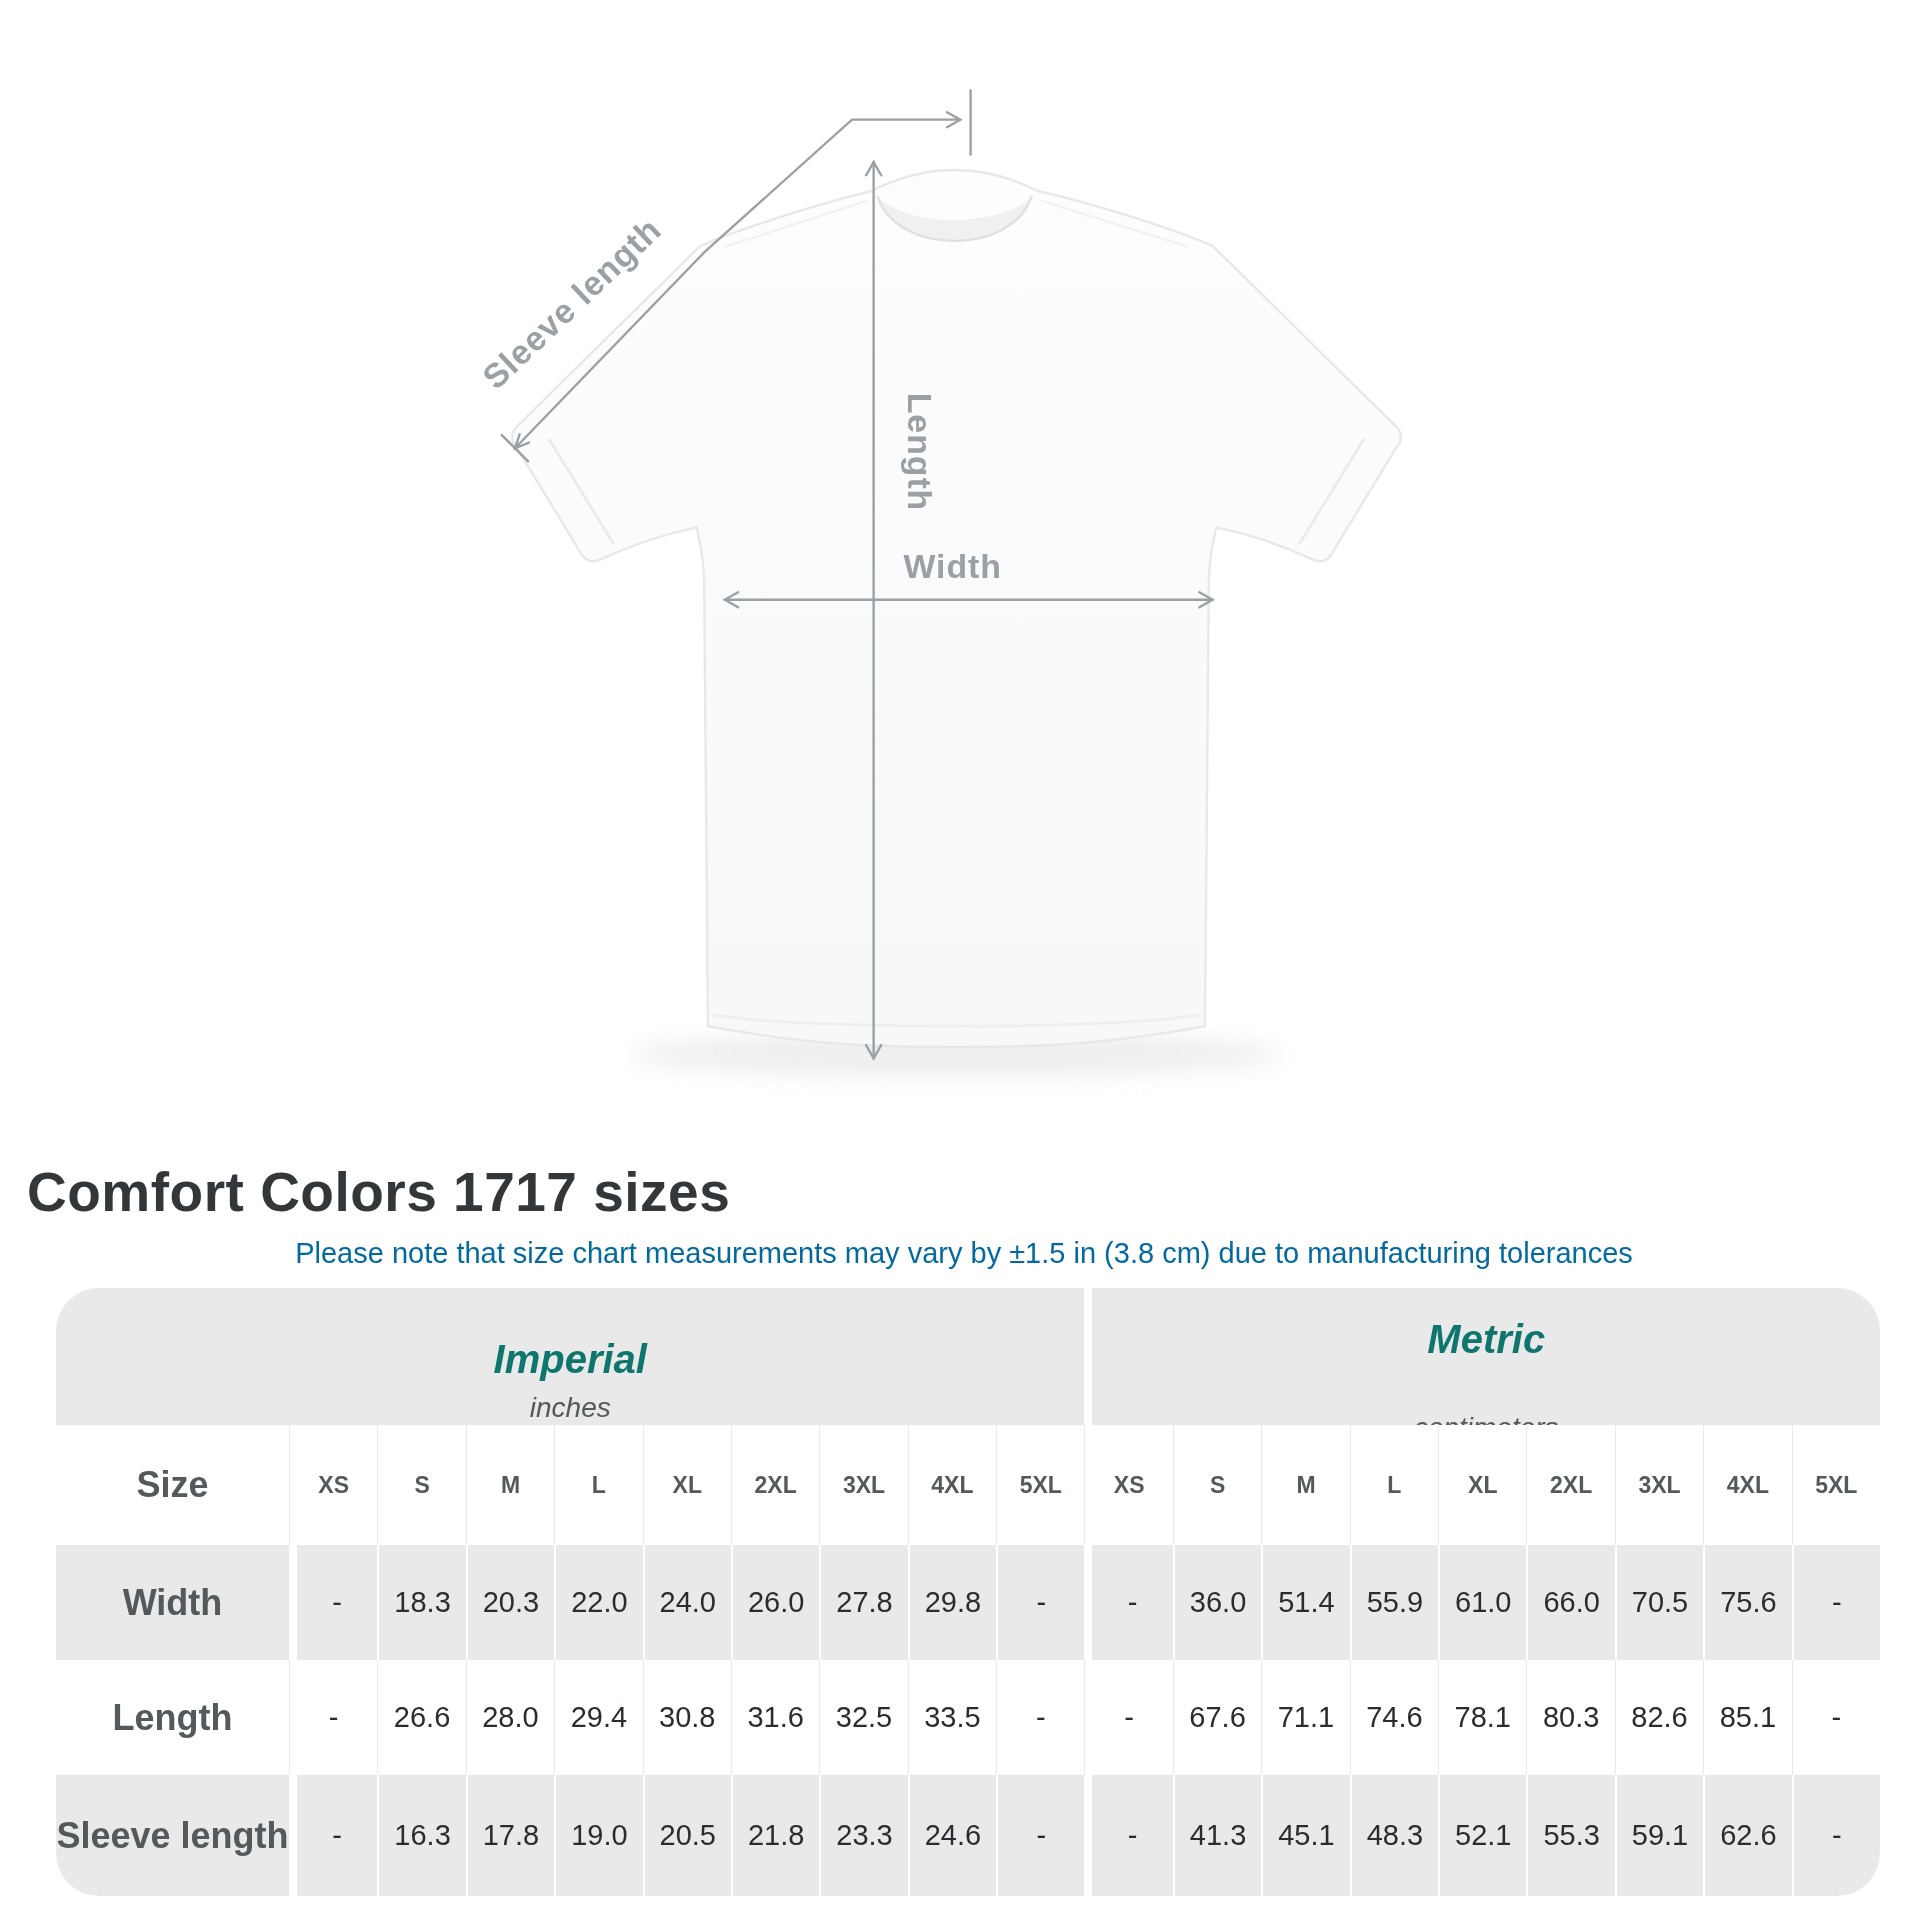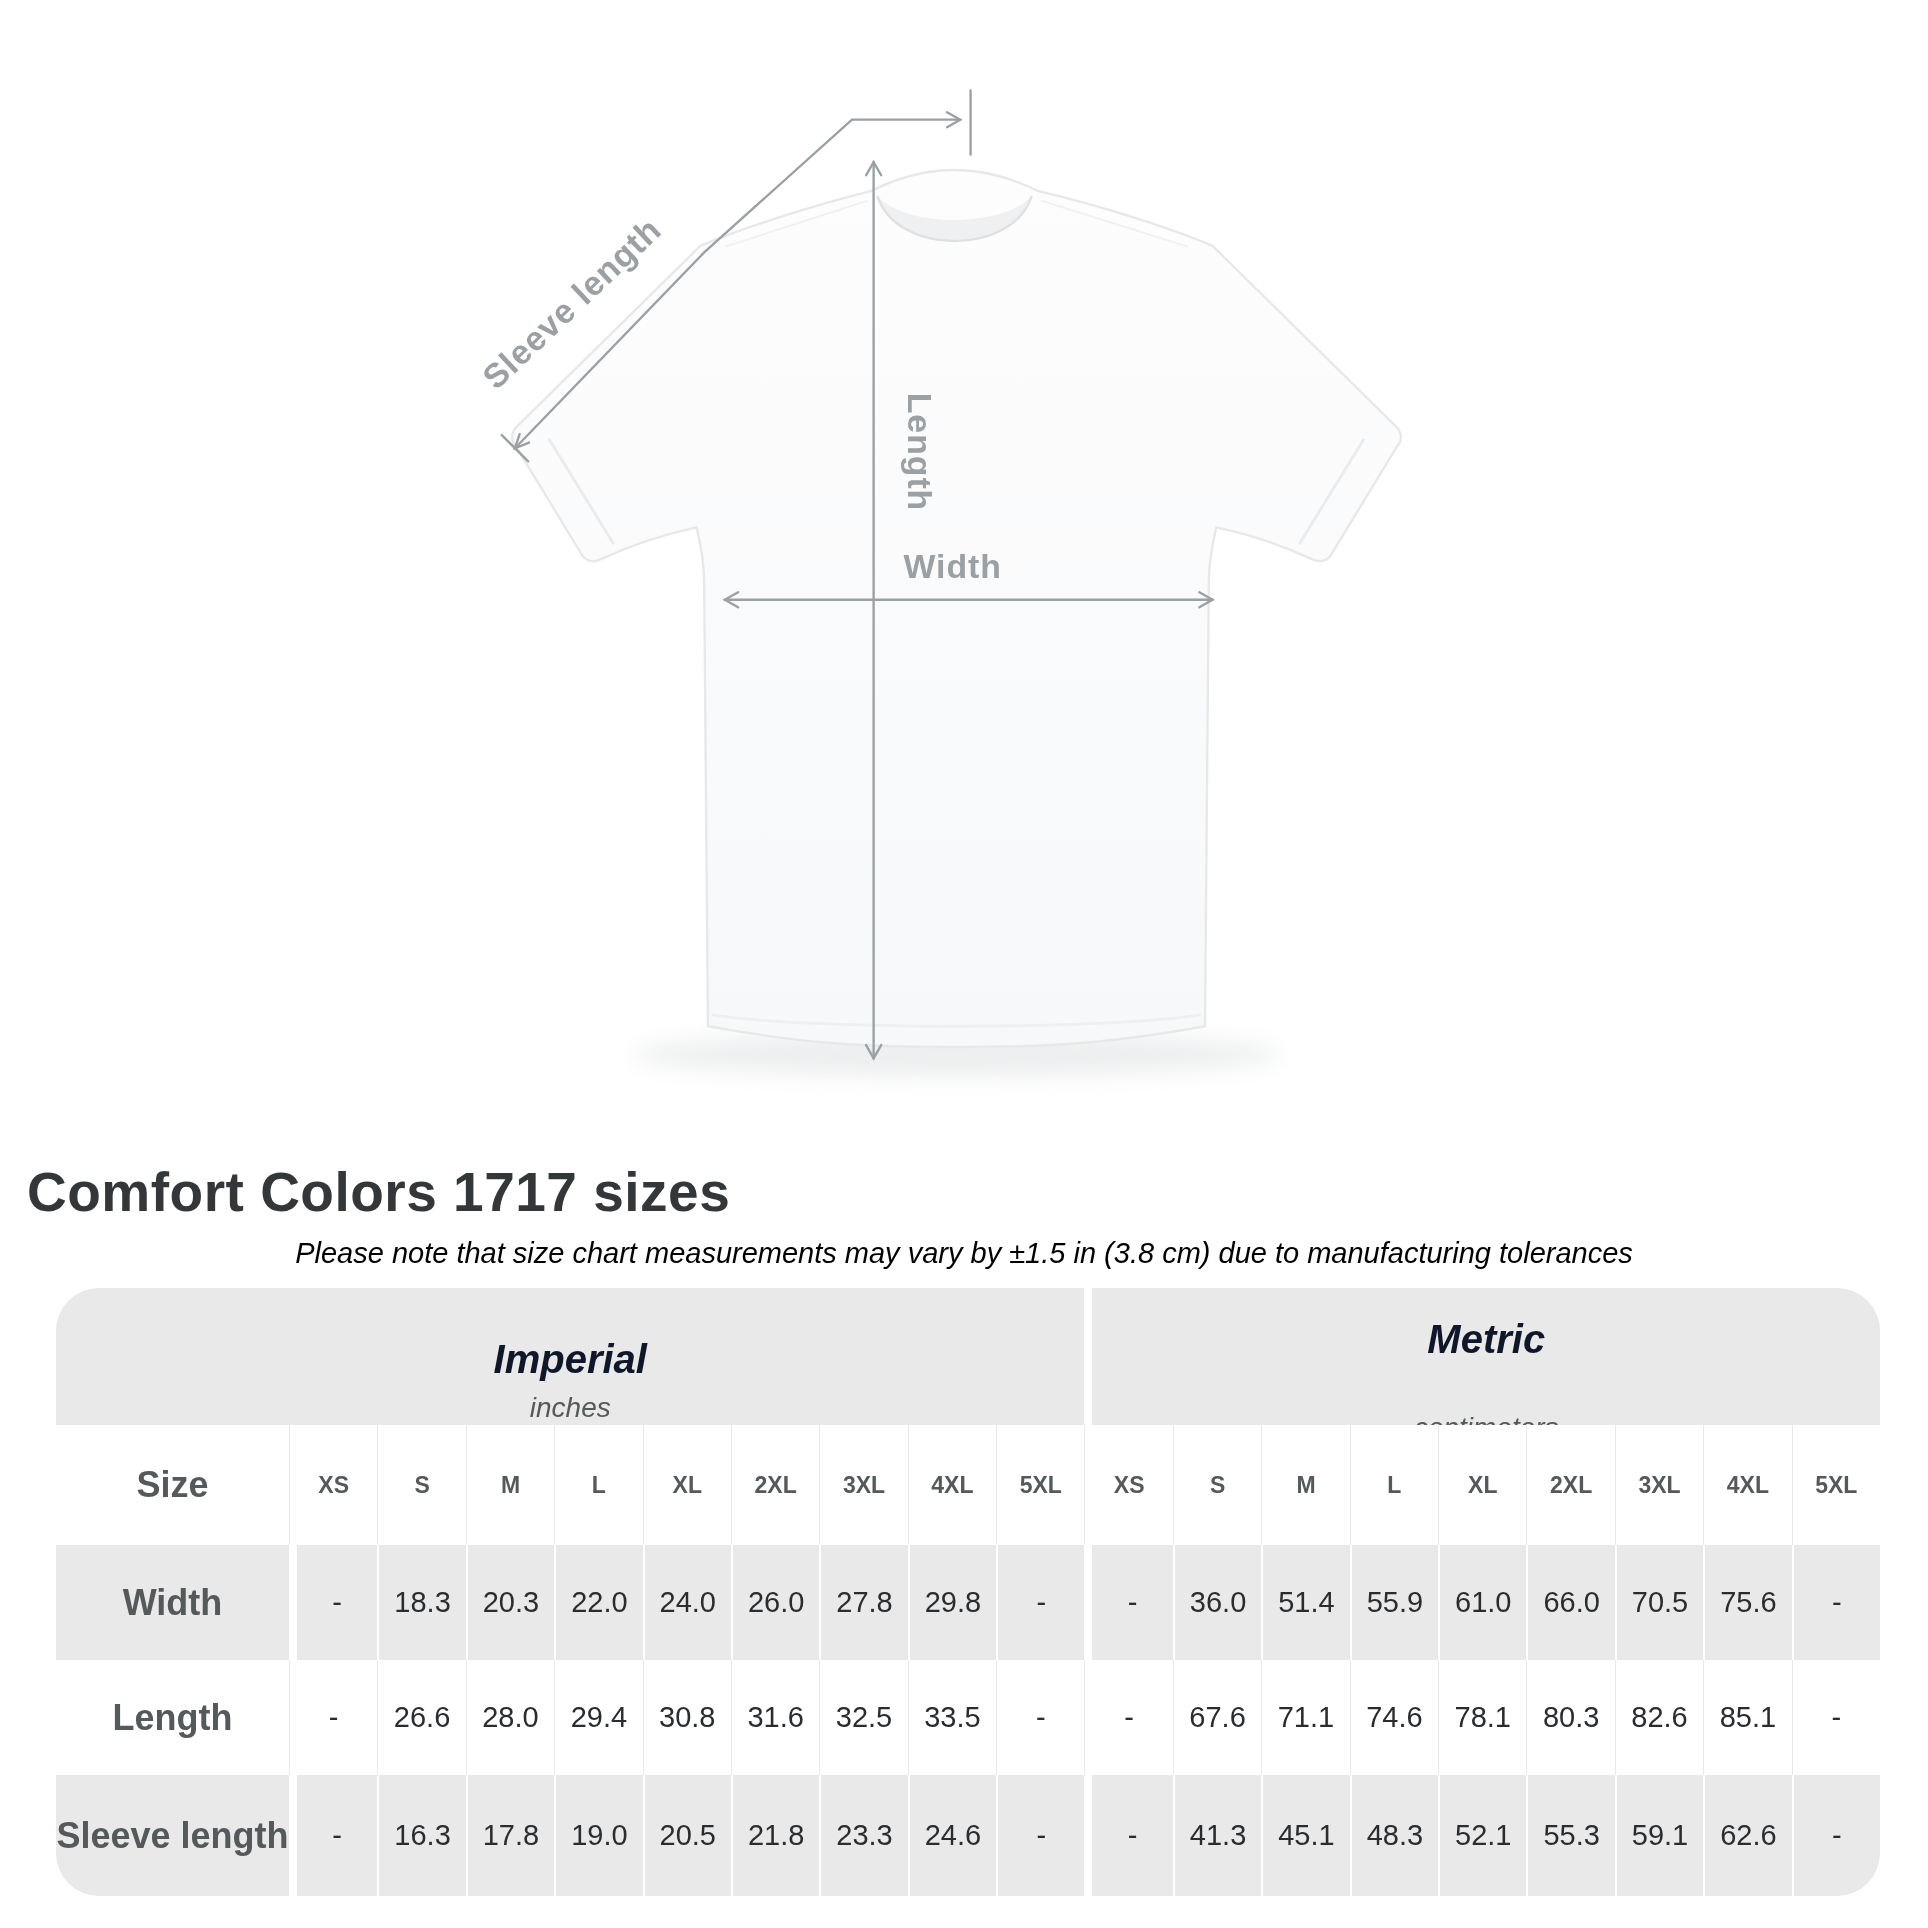--- a/index.html
+++ b/index.html
@@ -9,34 +9,34 @@
 
   
   .diagram-wrap { position:absolute; left:0; top:0; width:1928px; height:1177px; }
   .dim-label { font-family:"Liberation Sans", sans-serif; font-weight:700; font-size:36px;
                fill:#9aa0a4; letter-spacing:1px; }
 
   
   .page-title { position:absolute; left:0; top:1162px; width:1928px; text-align:left;
                 font-size:55px; line-height:60px; font-weight:700; color:#33373a; letter-spacing:0.5px;padding-left:27px; }
   .page-subtitle { position:absolute; left:0; top:1235px; width:1928px; text-align:center;
-                   font-size:29px; line-height:36px; font-style:italic; color:#000000; }
+                   font-size:29px; line-height:36px; color:#0369a1; }
 
   
   .size-table { position:absolute; left:56px; top:1288px; width:1824px;
                 display:grid; grid-template-columns:233px repeat(18, 1fr);
                 border-radius:43px; overflow:hidden; }
   .trow { display:contents; }
   .cell { display:flex; flex-direction:column; align-items:center; justify-content:center;
           box-sizing:border-box; text-align:center; }
 
   .trow-unit > .cell  { height:137px; background:#e9e9ea; }
   .u-left  { grid-column:1 / span 10; }
   .u-right { grid-column:11 / span 9; border-left:8.5px solid #ffffff;gap:40px; }
-  .unit-label { font-size:40px; font-weight:700; font-style:italic; color:#0f172a;margin-top:48px; }
+  .unit-label { font-size:40px; font-weight:700; font-style:italic; color:#0f766e;margin-top:48px; }
   .unit-sub   { margin-top:9.4px; font-size:28px; font-style:italic; color:#54595c; }
 
   .trow-size   > .cell { height:120px; background:#ffffff; border-left:1.9px solid #e8e9e9; }
   .trow-size   > .cell:first-child { border-left:none; }
   .trow-white  > .cell { height:115px; background:#ffffff; border-left:1.9px solid #e8e9e9; }
   .trow-white  > .cell:first-child { border-left:none; }
   .trow-gray   > .cell { background:#e9e9ea; border-left:2.8px solid #ffffff; }
   .trow-gray   > .cell:first-child { border-left:none; }
   .trow-gray.trow-w  > .cell { height:115px; }
   .trow-gray.trow-sl > .cell { height:121px; }

